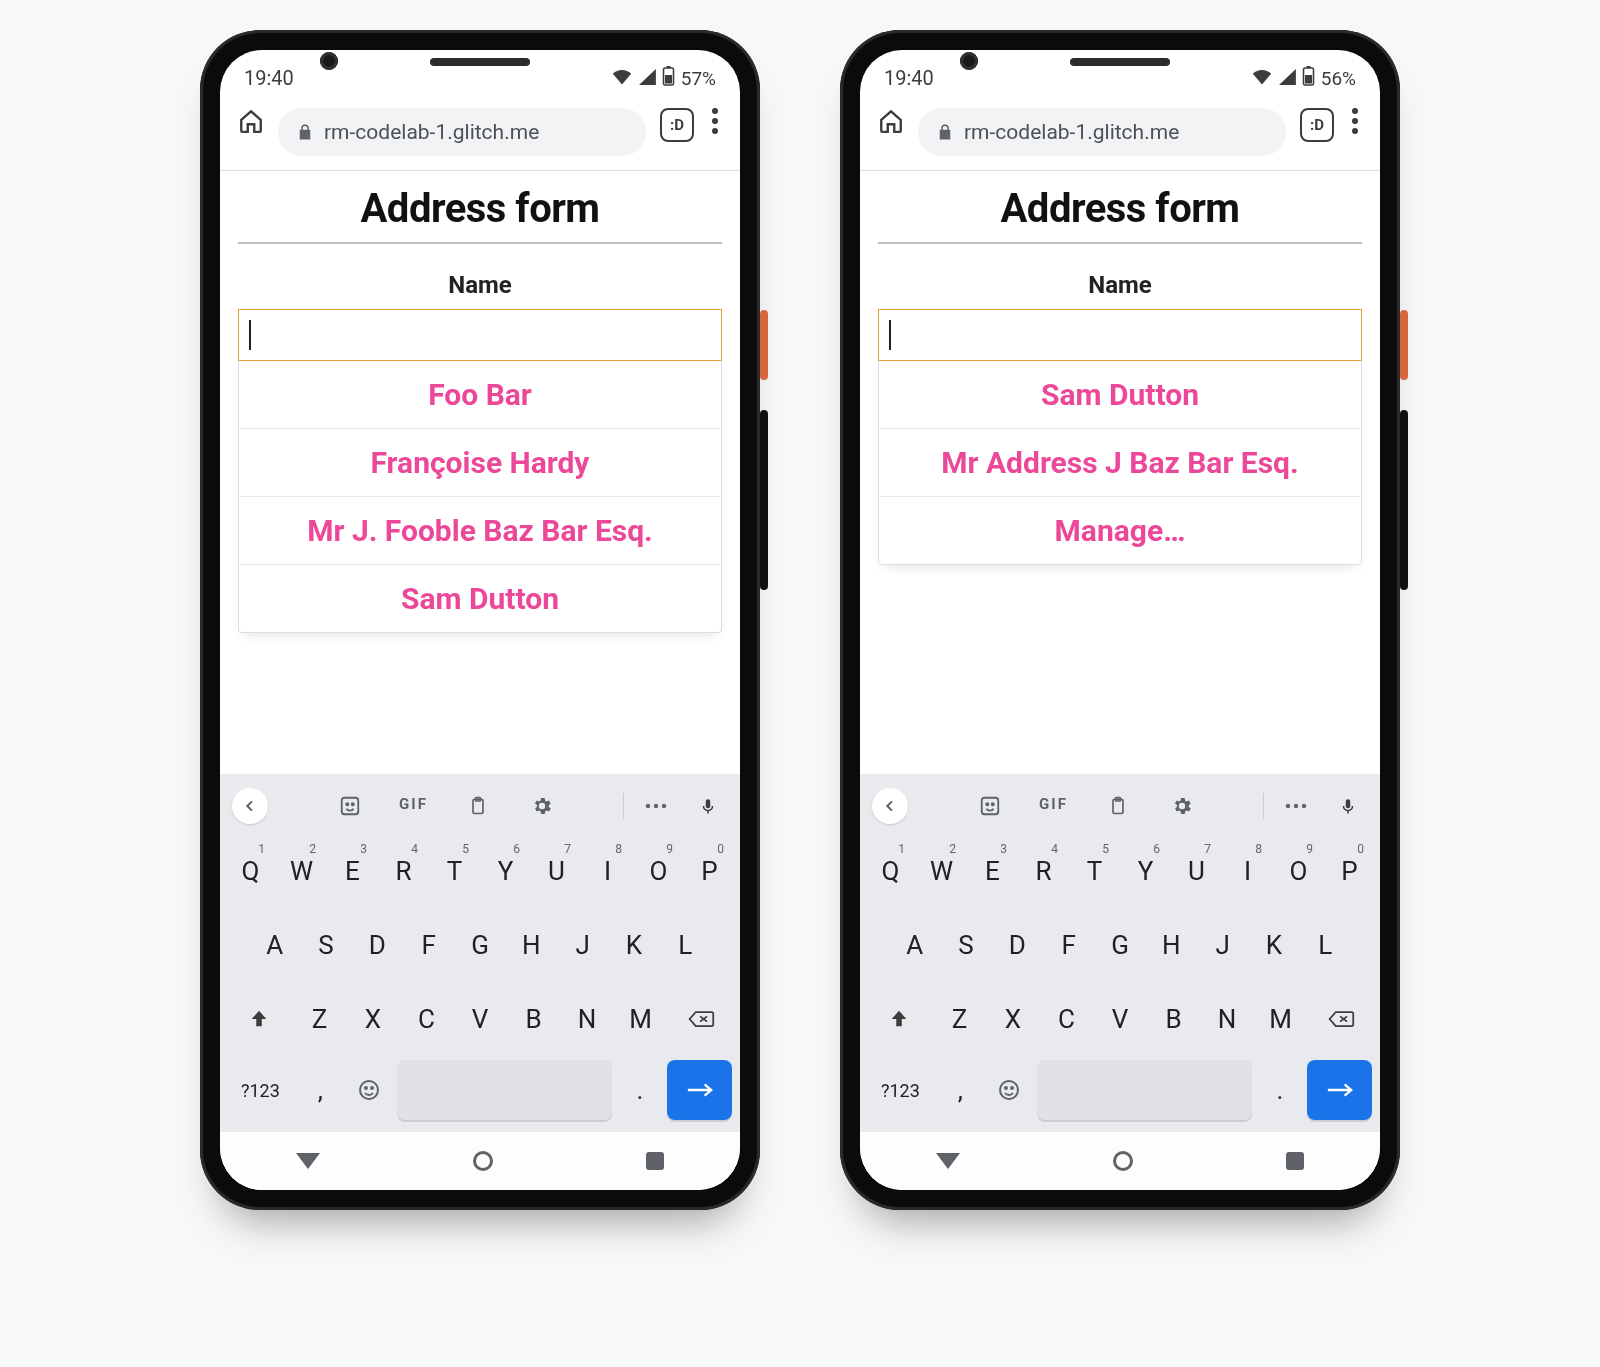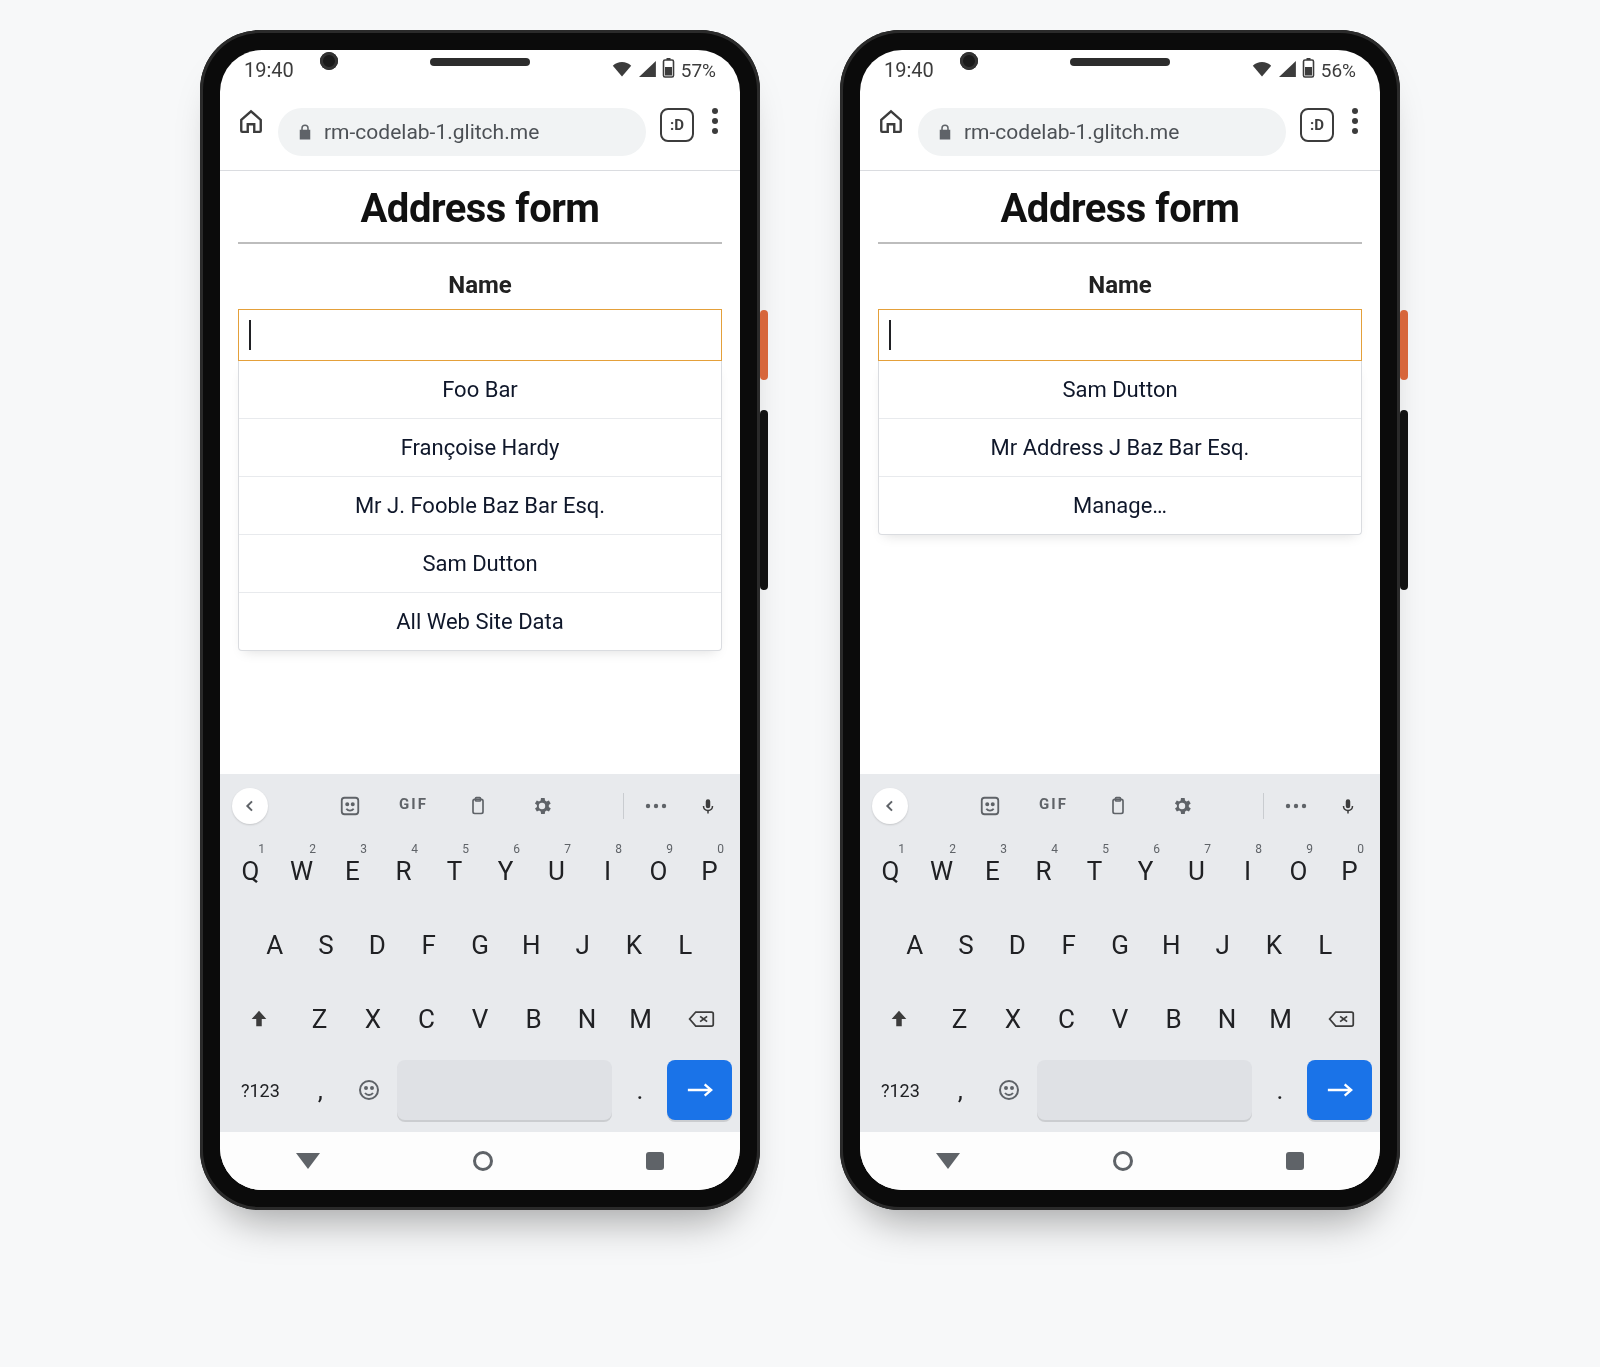--- a/index.html
+++ b/index.html
@@ -37,21 +37,21 @@
     width:100%;
     height:100%;
     border-radius:42px;
     overflow:hidden;
     display:flex;
     flex-direction:column;
   }
   .status-bar {
     height:48px;
     display:flex;
-    align-items:flex-start;
+    align-items:center;
     justify-content:space-between;
     padding: 8px 24px 0;
     font-size:20px;
     color:#3c3c3c;
   }
   .status-right { display:flex; align-items:center; gap:6px; font-size:19px;} 
   .url-bar {
     display:flex; gap:14px;
     padding: 10px 18px 14px;
   }
@@ -94,23 +94,24 @@
   .suggestions {
     margin-top:0;
     background:#fff;
     border:1px solid #dadce0;
     border-top:none;
     border-radius:0 0 4px 4px;
     box-shadow: 0 6px 12px -6px rgba(0,0,0,.15);
   }
   .suggestions .item {
     padding:16px 14px;
-    font-size:22px;
-    color:#0f172a;
+    font-size:30px;
+    color:#ec4899;
     border-top:1px solid #e8eaed;
+    font-weight:bold;
   }
   .suggestions .item:first-child { border-top:none; }
 
   
   .keyboard {
     background:#e8eaed;
     padding: 8px 6px 0;
   }
   .kb-toolbar {
     display:flex; align-items:center; gap:12px;
@@ -223,21 +224,20 @@
       <div class="thin-line"></div>
       <div class="field-label">Name</div>
       <div class="text-input">
         <div class="caret"></div>
       </div>
       <div class="suggestions">
         <div class="item">Foo Bar</div>
         <div class="item">Françoise Hardy</div>
         <div class="item">Mr J. Fooble Baz Bar Esq.</div>
         <div class="item">Sam Dutton</div>
-        <div class="item">All Web Site Data</div>
       </div>
     </div>
 
     <div class="keyboard">
       <div class="kb-toolbar">
         <div class="chev">
             <svg width="16" height="16" viewBox="0 0 24 24" fill="none" stroke="#5f6368" stroke-width="3">
               <path d="M15 5l-7 7 7 7"></path>
             </svg>
           </div>

